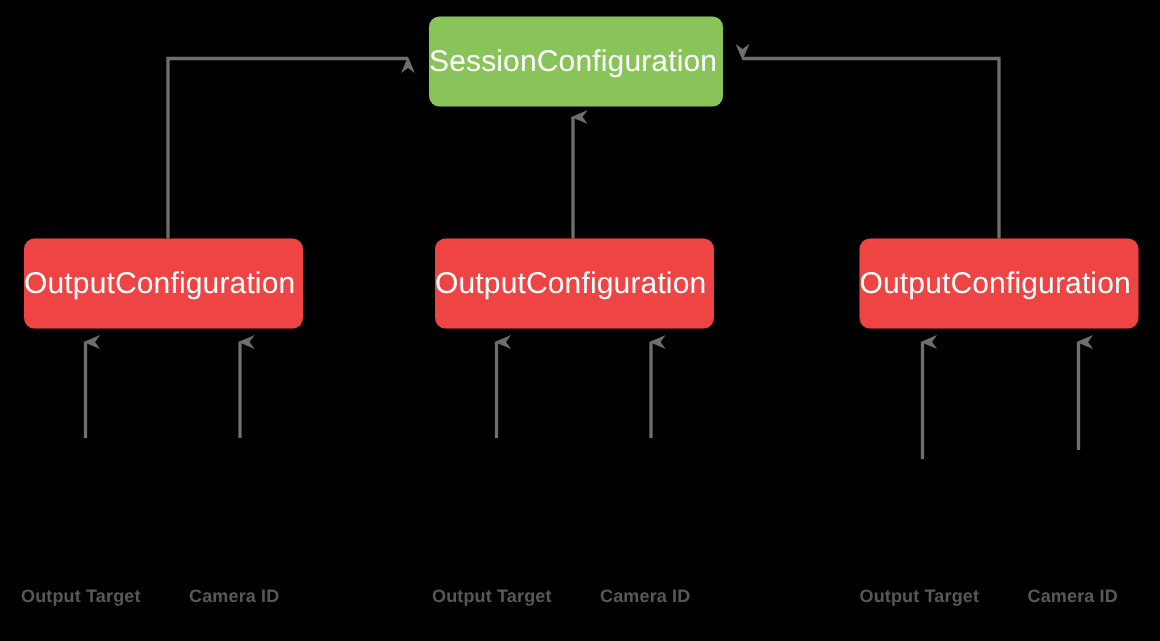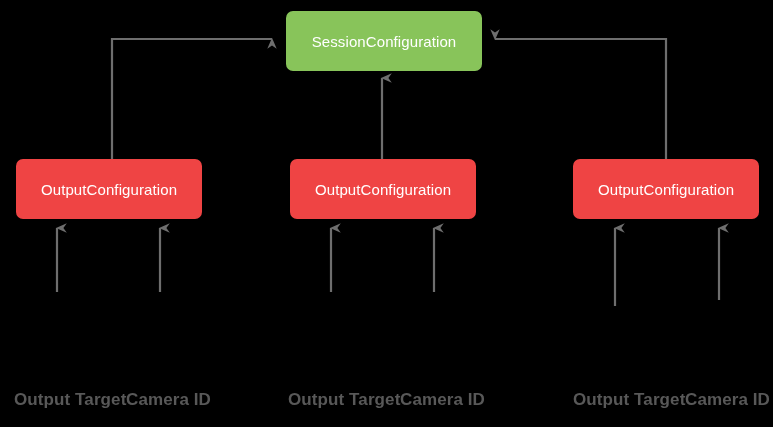--- a/index.html
+++ b/index.html
@@ -24,37 +24,36 @@
     left: 0;
     top: 0;
     width: 773px;
     height: 427px;
   }
   .node {
     position: absolute;
     border-radius: 7px;
     display: flex;
     align-items: center;
-    justify-content: center;
     color: #ffffff;
-    font-size: 15px;
+    font-size: 20px;
     letter-spacing: 0.1px;
     white-space: nowrap;
     box-sizing: border-box;
   }
   .node-session {
     background: #88c45a;
   }
   .node-output {
     background: #ef4444;
   }
   .leaf-label {
     position: absolute;
     color: #585858;
-    font-size: 17px;
+    font-size: 12px;
     font-weight: bold;
     white-space: nowrap;
     letter-spacing: 0.1px;
   }
 </style>
 </head>
 <body>
 
 <div id="diagram">
 

